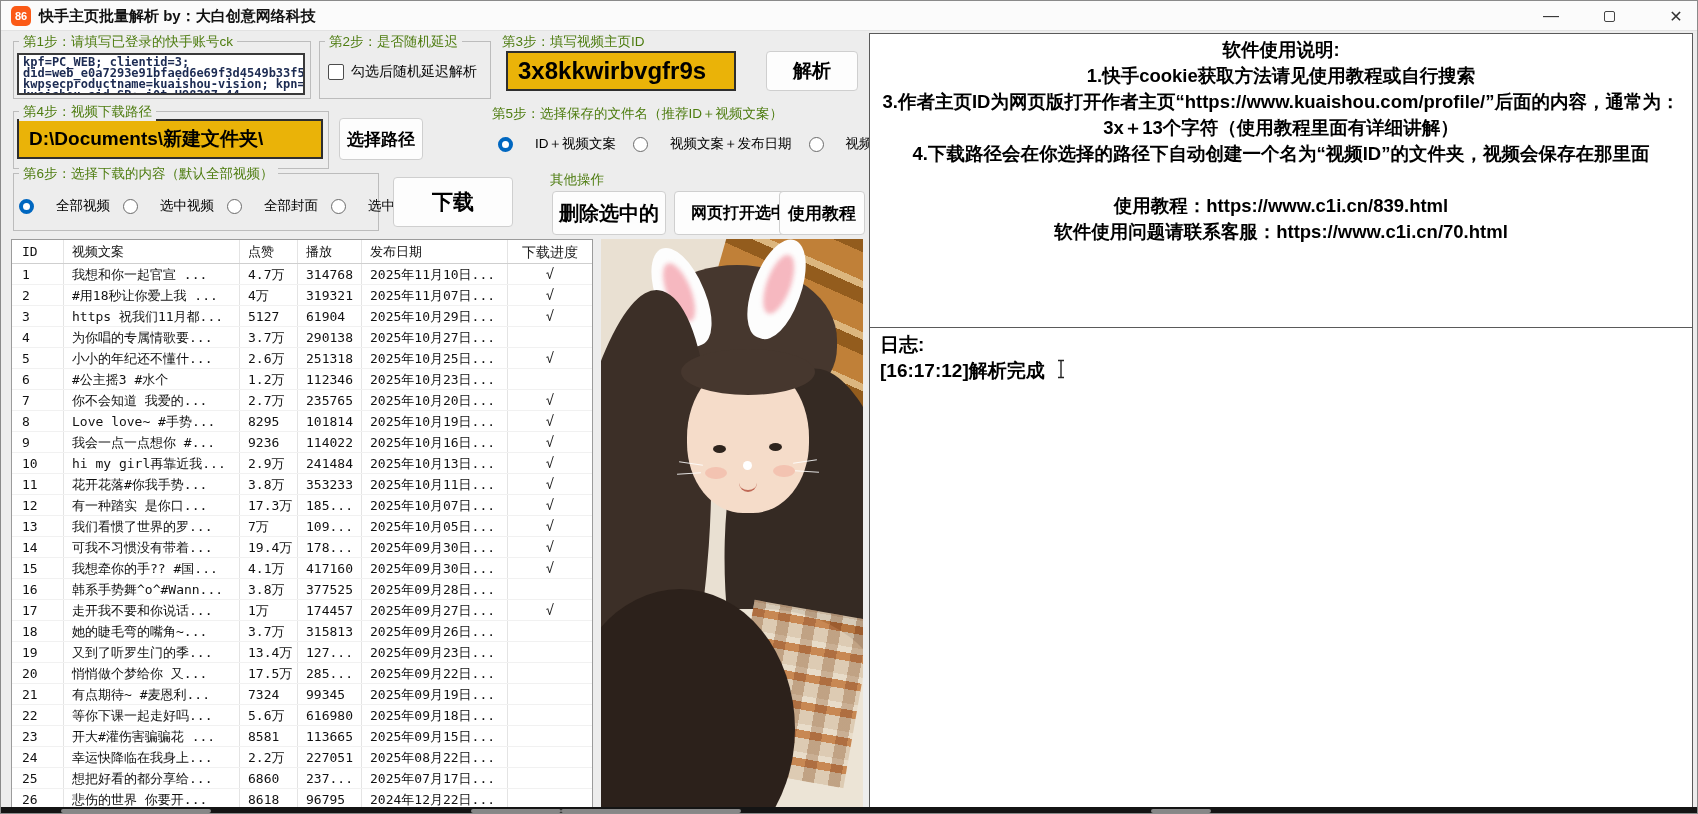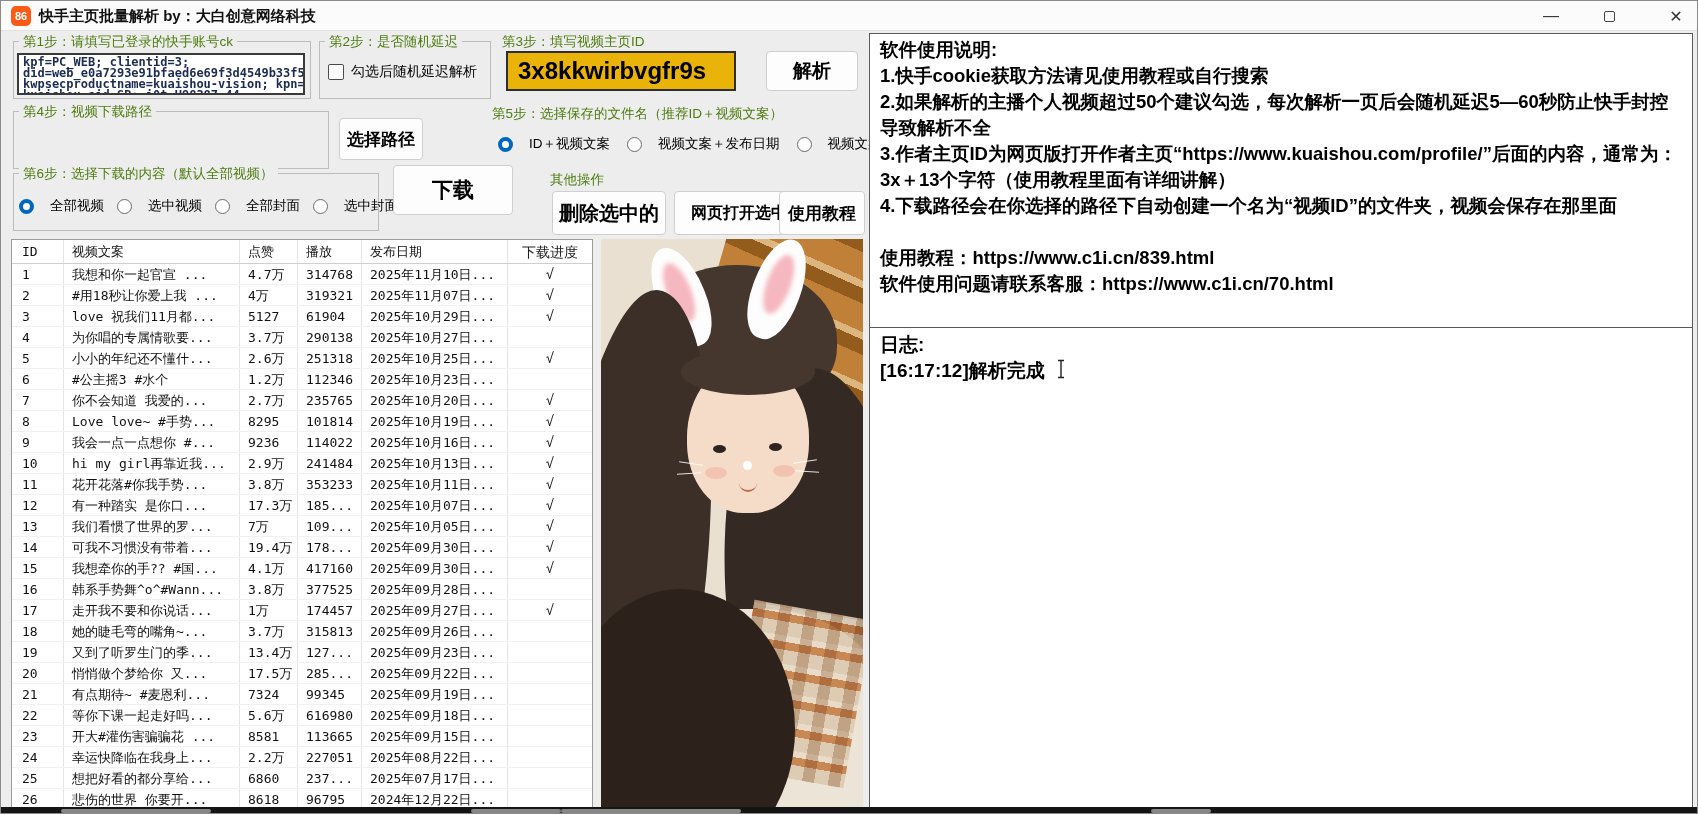--- a/index.html
+++ b/index.html
@@ -24,21 +24,21 @@
   .gb-label, .plain-label { position:absolute; background:#ededed; padding:0 4px; font-size:13.5px; color:#4d7c0f; white-space:nowrap; z-index:3; }
   
   .tin { position:absolute; background:#eab308; border:2px solid #2e2e2e; display:flex; align-items:center; padding:0 10px; font-weight:bold; overflow:hidden; white-space:nowrap; }
   .btn { position:absolute; background:#fdfdfd; border:1px solid #cfcfcf; border-radius:4px; font-weight:bold; color:#000;
          display:flex; align-items:center; justify-content:center; cursor:default; }
   .cookie { position:absolute; background:#fff; border:2px solid #3a3a3a; overflow:hidden; padding:2px 4px; }
   .cookie-line { font-family:"DejaVu Sans Mono", monospace; font-size:12px; line-height:11px; font-weight:bold; color:#1c2b52; white-space:nowrap; }
   .cbrow { position:absolute; display:flex; align-items:center; gap:7px; font-size:14px; }
   .cbox { width:16px; height:16px; background:#fff; border:1px solid #4c4c4c; border-radius:2px; flex:none; }
   .radio-row { position:absolute; display:flex; align-items:center; gap:17px; font-size:13.5px; }
-  .radio { display:inline-flex; align-items:center; gap:16px; white-space:nowrap; }
+  .radio { display:inline-flex; align-items:center; gap:22px; white-space:nowrap; }
   .rdot { width:15px; height:15px; border-radius:50%; background:#fff; border:1px solid #6b6b6b; flex:none; }
   .rdot.on { border:4.6px solid #0067c0; }
   
   .vtable { position:absolute; left:10px; top:238px; width:582px; height:570px; background:#fff; border:1px solid #9b9b9b; overflow:hidden;
             font-family:"DejaVu Sans Mono", monospace; font-size:13px; color:#111; }
   .thead, .trow { display:grid; grid-template-columns:52px 176px 58px 64px 146px 84px; }
   .thead { height:24px; line-height:24px; border-bottom:1px solid #cfcfcf; background:#fff; }
   .trow { height:21px; line-height:21px; border-bottom:1px solid #f1f1f1; background:#fff; }
   .c { padding-left:8px; overflow:hidden; white-space:nowrap; border-right:1px solid #e4e4e4; }
   .c:last-child { border-right:none; }
@@ -67,21 +67,21 @@
   .whisker { position:absolute; width:24px; height:0; border-top:1.6px solid rgba(255,255,255,.85); }
   .wl1 { left:78px; top:224px; transform:rotate(8deg); } .wl2 { left:76px; top:234px; transform:rotate(-4deg); }
   .wr1 { left:192px; top:222px; transform:rotate(-8deg); } .wr2 { left:194px; top:232px; transform:rotate(4deg); }
   .sweater { position:absolute; left:-14px; bottom:-30px; width:300px; height:230px; border-radius:42% 42% 0 0; background:#ece4d6; }
   .plaid { position:absolute; right:4px; bottom:30px; width:120px; height:170px; transform:rotate(10deg); opacity:.9;
            background:repeating-linear-gradient(0deg,#dcc9b0 0 14px,#c57f45 14px 22px,#e8dcc8 22px 28px),
                       repeating-linear-gradient(90deg,rgba(150,90,40,.35) 0 12px,rgba(255,255,255,0) 12px 26px);
            background-blend-mode:multiply; }
   
   .panel { position:absolute; background:#fff; border:1px solid #5a5a5a; overflow:hidden; }
-  .instr { left:868px; top:32px; width:824px; height:295px; padding:3px 10px; }
+  .instr { left:868px; top:32px; width:824px; height:295px; padding:3px 10px;text-align:center; }
   .instr-line { font-size:18.5px; line-height:26px; font-weight:bold; min-height:26px; color:#000; }
   .logp { left:868px; top:326px; width:824px; height:482px; padding:4px 10px; font-size:19px; font-weight:bold; }
   .log-entry { display:flex; align-items:flex-end; gap:8px; }
   .ibeam { display:inline-block; margin-left:2px; }
   
   .bstrip { position:absolute; left:0; top:806px; width:1698px; height:8px; background:#141414; }
   .bstrip i { position:absolute; top:2px; height:4px; background:rgba(230,230,230,.55); border-radius:2px; }
 </style>
 </head>
 <body>
@@ -116,20 +116,21 @@
     <span class="cbox"></span>
     <span>勾选后随机延迟解析</span>
   </div>
 
   <div class="plain-label" style="left:497px; top:32px;">第3步：填写视频主页ID</div>
   <div class="tin" style="left:505px; top:50px; width:230px; height:40px; font-size:24px;">3x8kkwirbvgfr9s</div>
   <div class="btn" style="left:765px; top:50px; width:92px; height:40px; font-size:19px;">解析</div>
 
   <div class="gb" style="left:12px; top:110px; width:316px; height:58px;"></div>
   <div class="gb-label" style="left:18px; top:102px;">第4步：视频下载路径</div>
+  <div class="tin" style="left:16px; top:118px; width:306px; height:40px; font-size:19px;">D:\Documents\新建文件夹\</div>
   <div class="btn" style="left:338px; top:117px; width:84px; height:42px; font-size:17px;">选择路径</div>
 
   <div class="plain-label" style="left:487px; top:104px;">第5步：选择保存的文件名（推荐ID＋视频文案）</div>
   <div class="radio-row" style="left:497px; top:134px;">
   <label class="radio">
     <span class="rdot on"></span>
     <span>ID＋视频文案</span>
   </label>
 
   <label class="radio">
@@ -159,21 +160,21 @@
   <label class="radio">
     <span class="rdot"></span>
     <span>全部封面</span>
   </label>
 
   <label class="radio">
     <span class="rdot"></span>
     <span>选中封面</span>
   </label>
 </div>
-  <div class="btn" style="left:392px; top:164px; width:120px; height:50px; font-size:21px;">下载</div>
+  <div class="btn" style="left:392px; top:176px; width:120px; height:50px; font-size:21px;">下载</div>
 
   <div class="plain-label" style="left:545px; top:170px;">其他操作</div>
   <div class="btn" style="left:551px; top:190px; width:114px; height:44px; font-size:20px;">删除选中的</div>
   <div class="btn" style="left:673px; top:190px; width:162px; height:44px; font-size:16px;">网页打开选中视频</div>
   <div class="btn" style="left:778px; top:190px; width:86px; height:44px; font-size:17px; z-index:2;">使用教程</div>
 
   <div class="vtable">
     <div class="thead">
       <div class="c c-id">ID</div>
       <div class="c">视频文案</div>
@@ -196,21 +197,21 @@
     <div class="c c-id">2</div>
     <div class="c c-cap">#用18秒让你爱上我 ...</div>
     <div class="c c-like">4万</div>
     <div class="c c-play">319321</div>
     <div class="c c-date">2025年11月07日...</div>
     <div class="c c-prog">√</div>
   </div>
 
   <div class="trow">
     <div class="c c-id">3</div>
-    <div class="c c-cap">love 祝我们11月都...</div>
+    <div class="c c-cap">https 祝我们11月都...</div>
     <div class="c c-like">5127</div>
     <div class="c c-play">61904</div>
     <div class="c c-date">2025年10月29日...</div>
     <div class="c c-prog">√</div>
   </div>
 
   <div class="trow">
     <div class="c c-id">4</div>
     <div class="c c-cap">为你唱的专属情歌要...</div>
     <div class="c c-like">3.7万</div>
@@ -445,21 +446,20 @@
     <div class="sweater"></div>
     <div class="plaid"></div>
     <div class="hair-b"></div>
   </div>
 
   <div class="panel instr">
   <div class="instr-line">软件使用说明:</div>
 
   <div class="instr-line">1.快手cookie获取方法请见使用教程或自行搜索</div>
 
-  <div class="instr-line">2.如果解析的主播个人视频超过50个建议勾选，每次解析一页后会随机延迟5—60秒防止快手封控导致解析不全</div>
 
   <div class="instr-line">3.作者主页ID为网页版打开作者主页“https://www.kuaishou.com/profile/”后面的内容，通常为：3x＋13个字符（使用教程里面有详细讲解）</div>
 
   <div class="instr-line">4.下载路径会在你选择的路径下自动创建一个名为“视频ID”的文件夹，视频会保存在那里面</div>
 
   <div class="instr-line"></div>
 
   <div class="instr-line">使用教程：https://www.c1i.cn/839.html</div>
 
   <div class="instr-line">软件使用问题请联系客服：https://www.c1i.cn/70.html</div>

